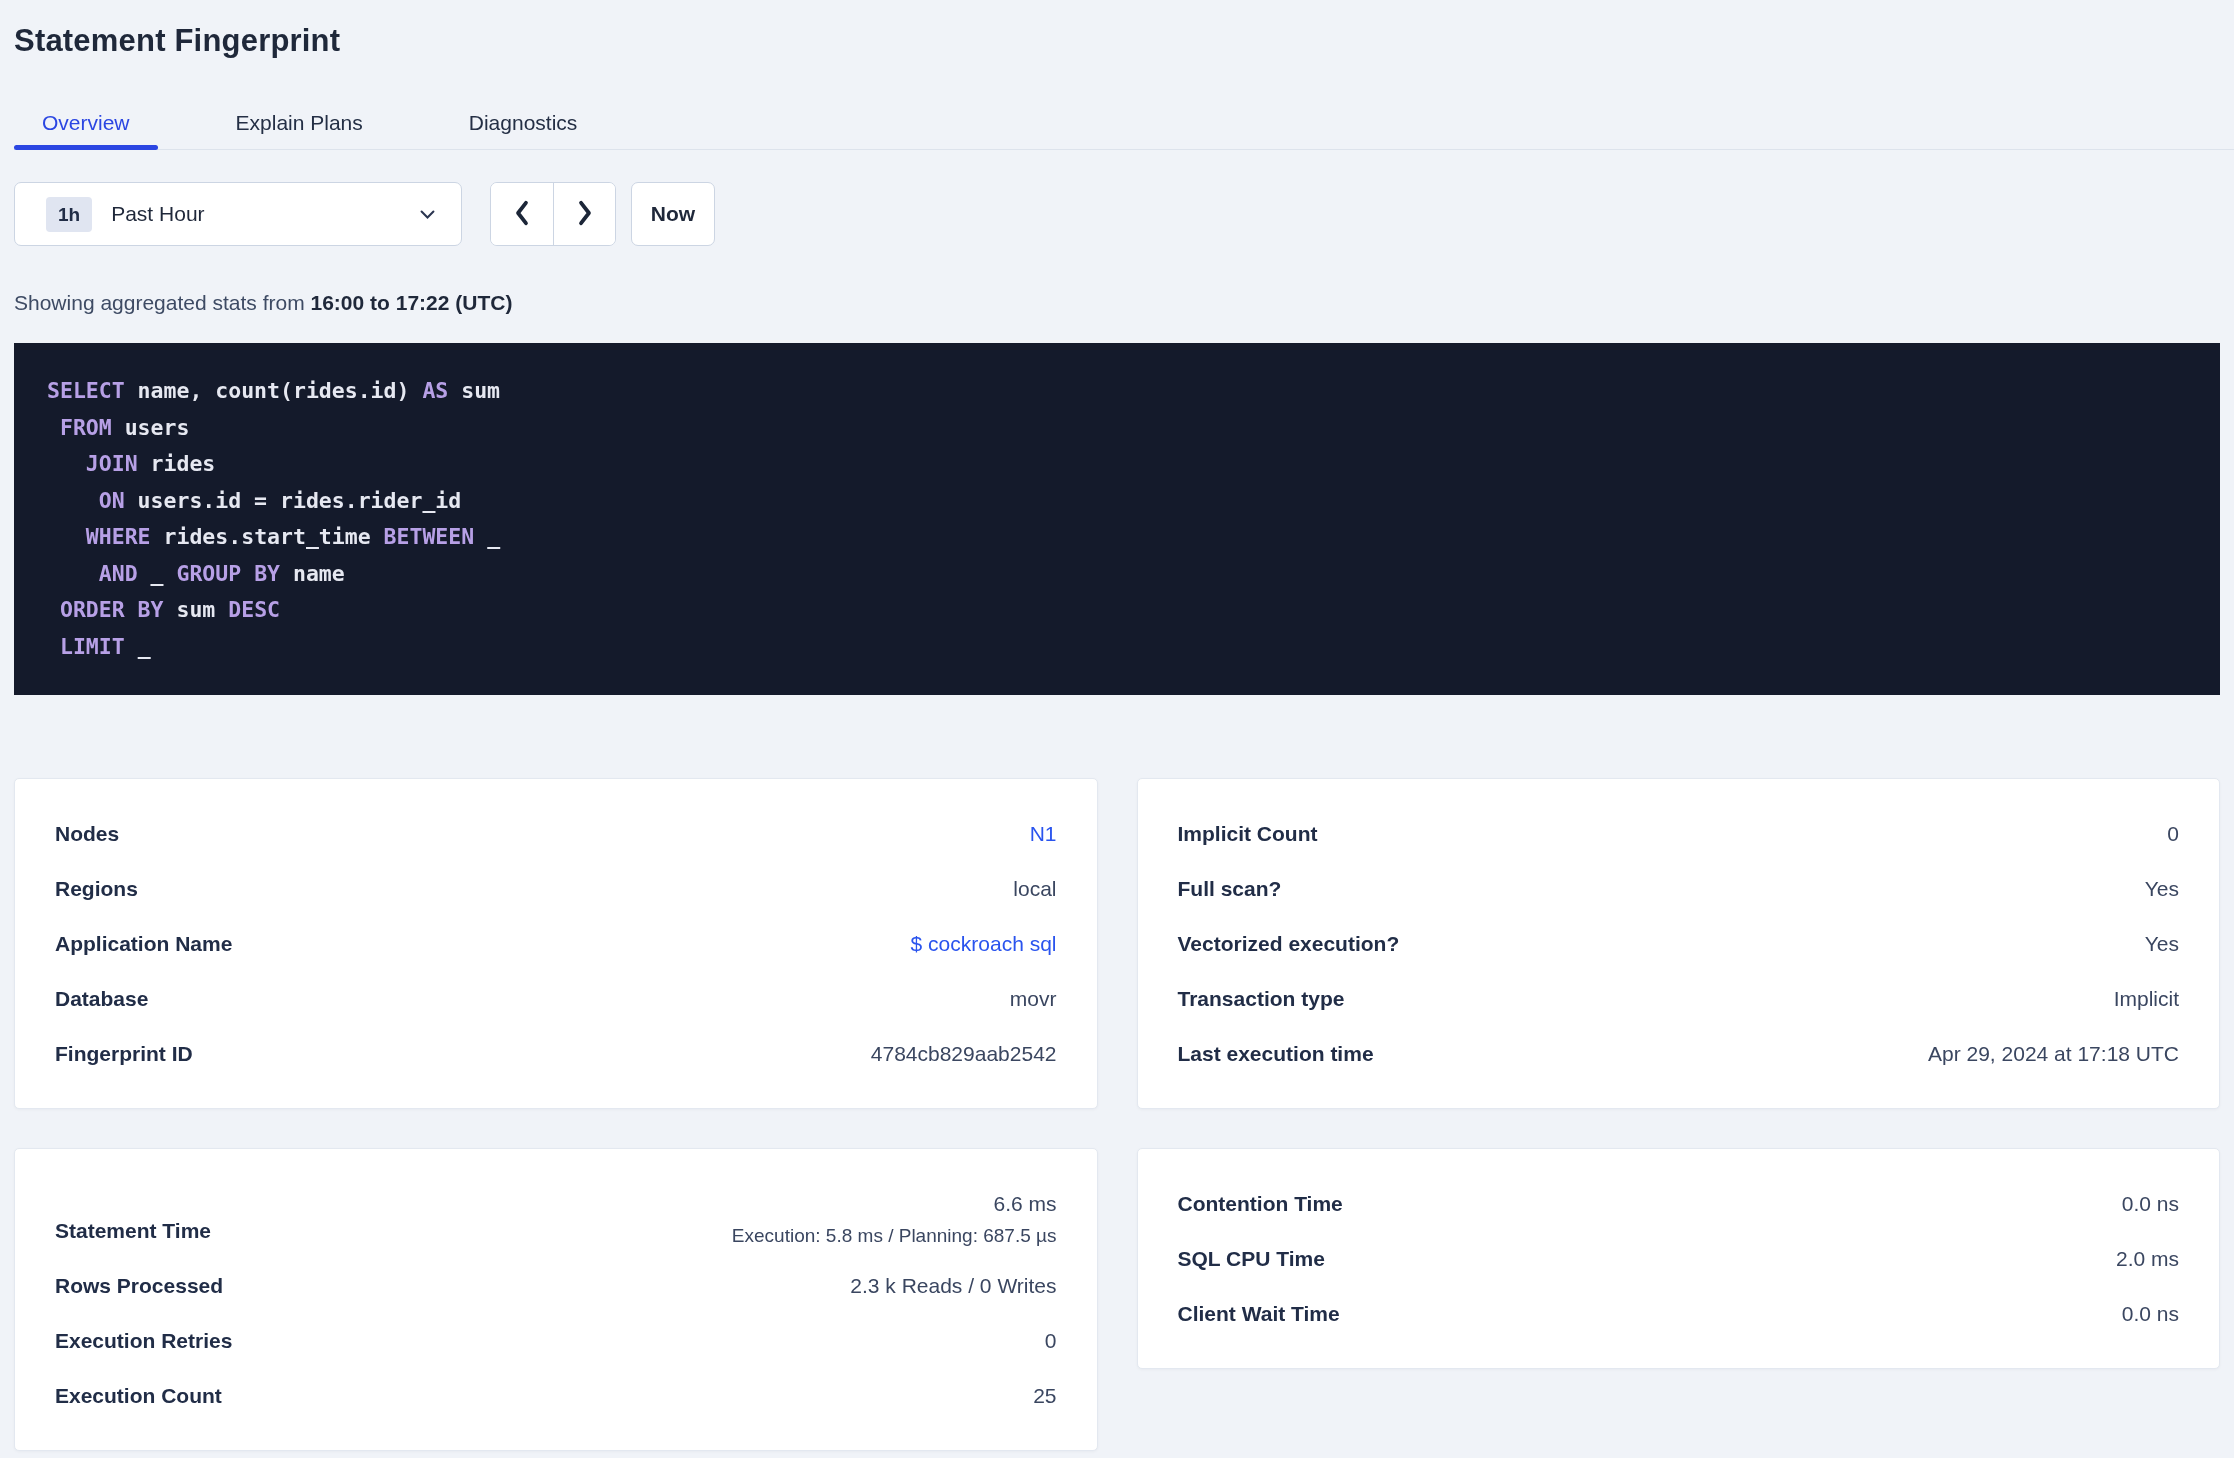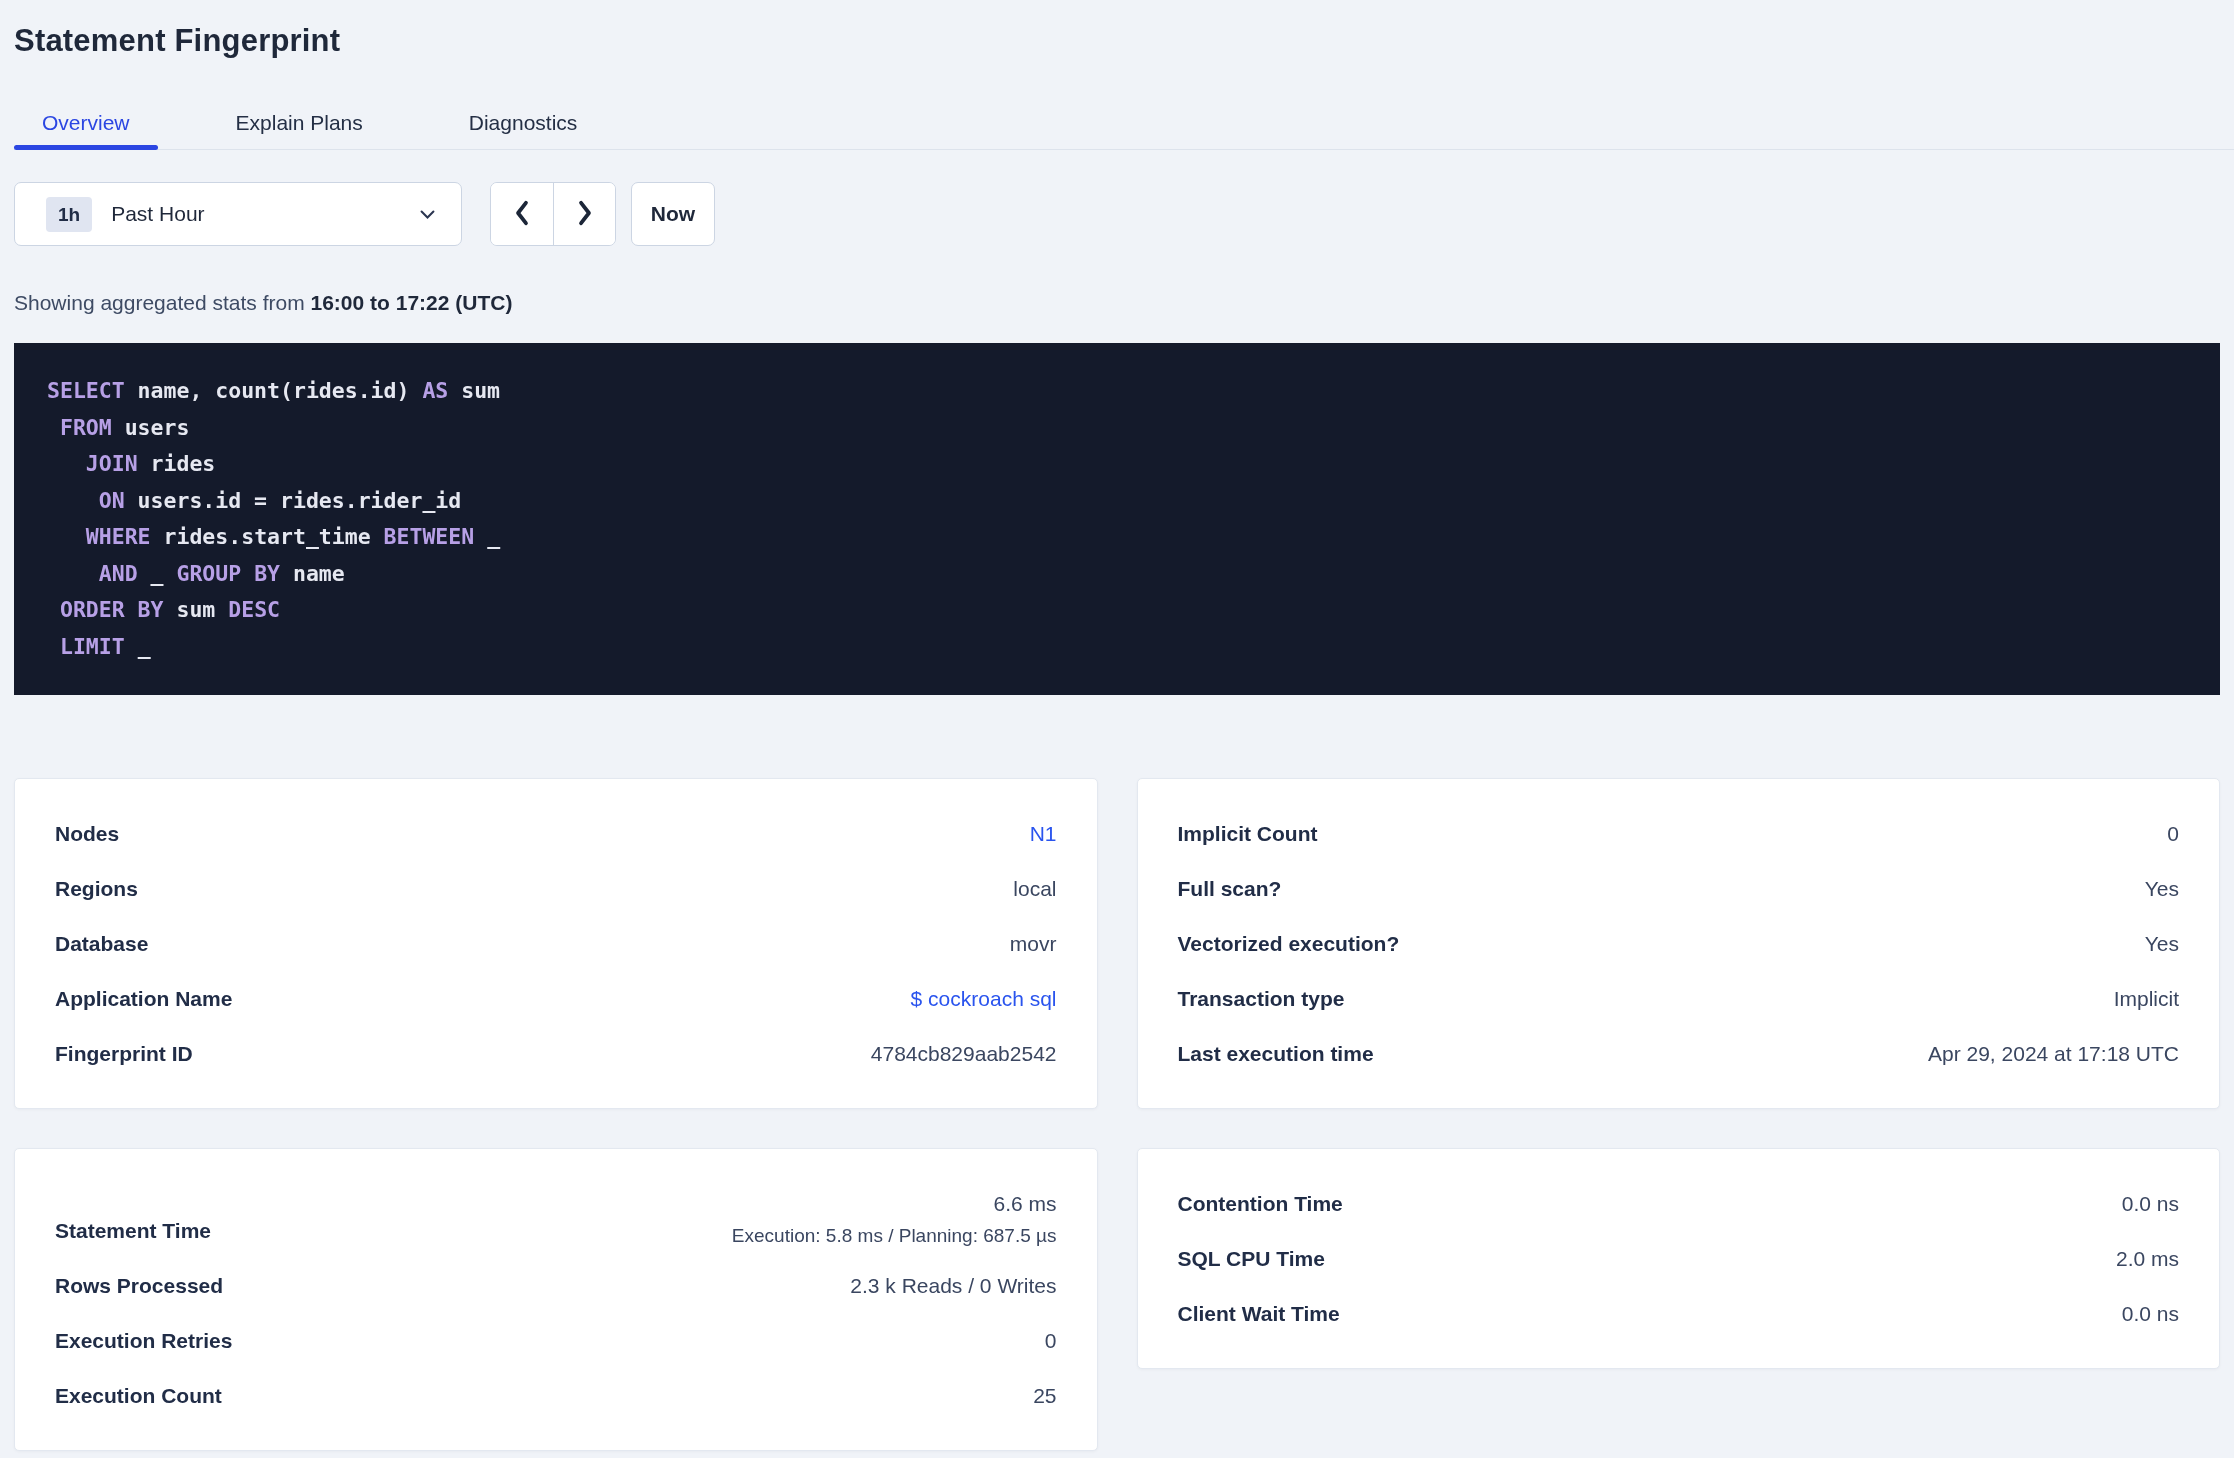--- a/index.html
+++ b/index.html
@@ -158,28 +158,28 @@
       <section class="card">
         <div class="card-row">
           <span class="row-label">Nodes</span>
           <span class="row-value-wrap"><span class="row-value link">N1</span></span>
         </div>
         <div class="card-row">
           <span class="row-label">Regions</span>
           <span class="row-value-wrap"><span class="row-value">local</span></span>
         </div>
         <div class="card-row">
+          <span class="row-label">Application Name</span>
+          <span class="row-value-wrap"><span class="row-value link">$ cockroach sql</span></span>
+        </div>
+        <div class="card-row">
           <span class="row-label">Database</span>
           <span class="row-value-wrap"><span class="row-value">movr</span></span>
         </div>
         <div class="card-row">
-          <span class="row-label">Application Name</span>
-          <span class="row-value-wrap"><span class="row-value link">$ cockroach sql</span></span>
-        </div>
-        <div class="card-row">
           <span class="row-label">Fingerprint ID</span>
           <span class="row-value-wrap"><span class="row-value">4784cb829aab2542</span></span>
         </div>
       </section>
       <section class="card">
         <div class="card-row">
           <span class="row-label">Implicit Count</span>
           <span class="row-value-wrap"><span class="row-value">0</span></span>
         </div>
         <div class="card-row">

